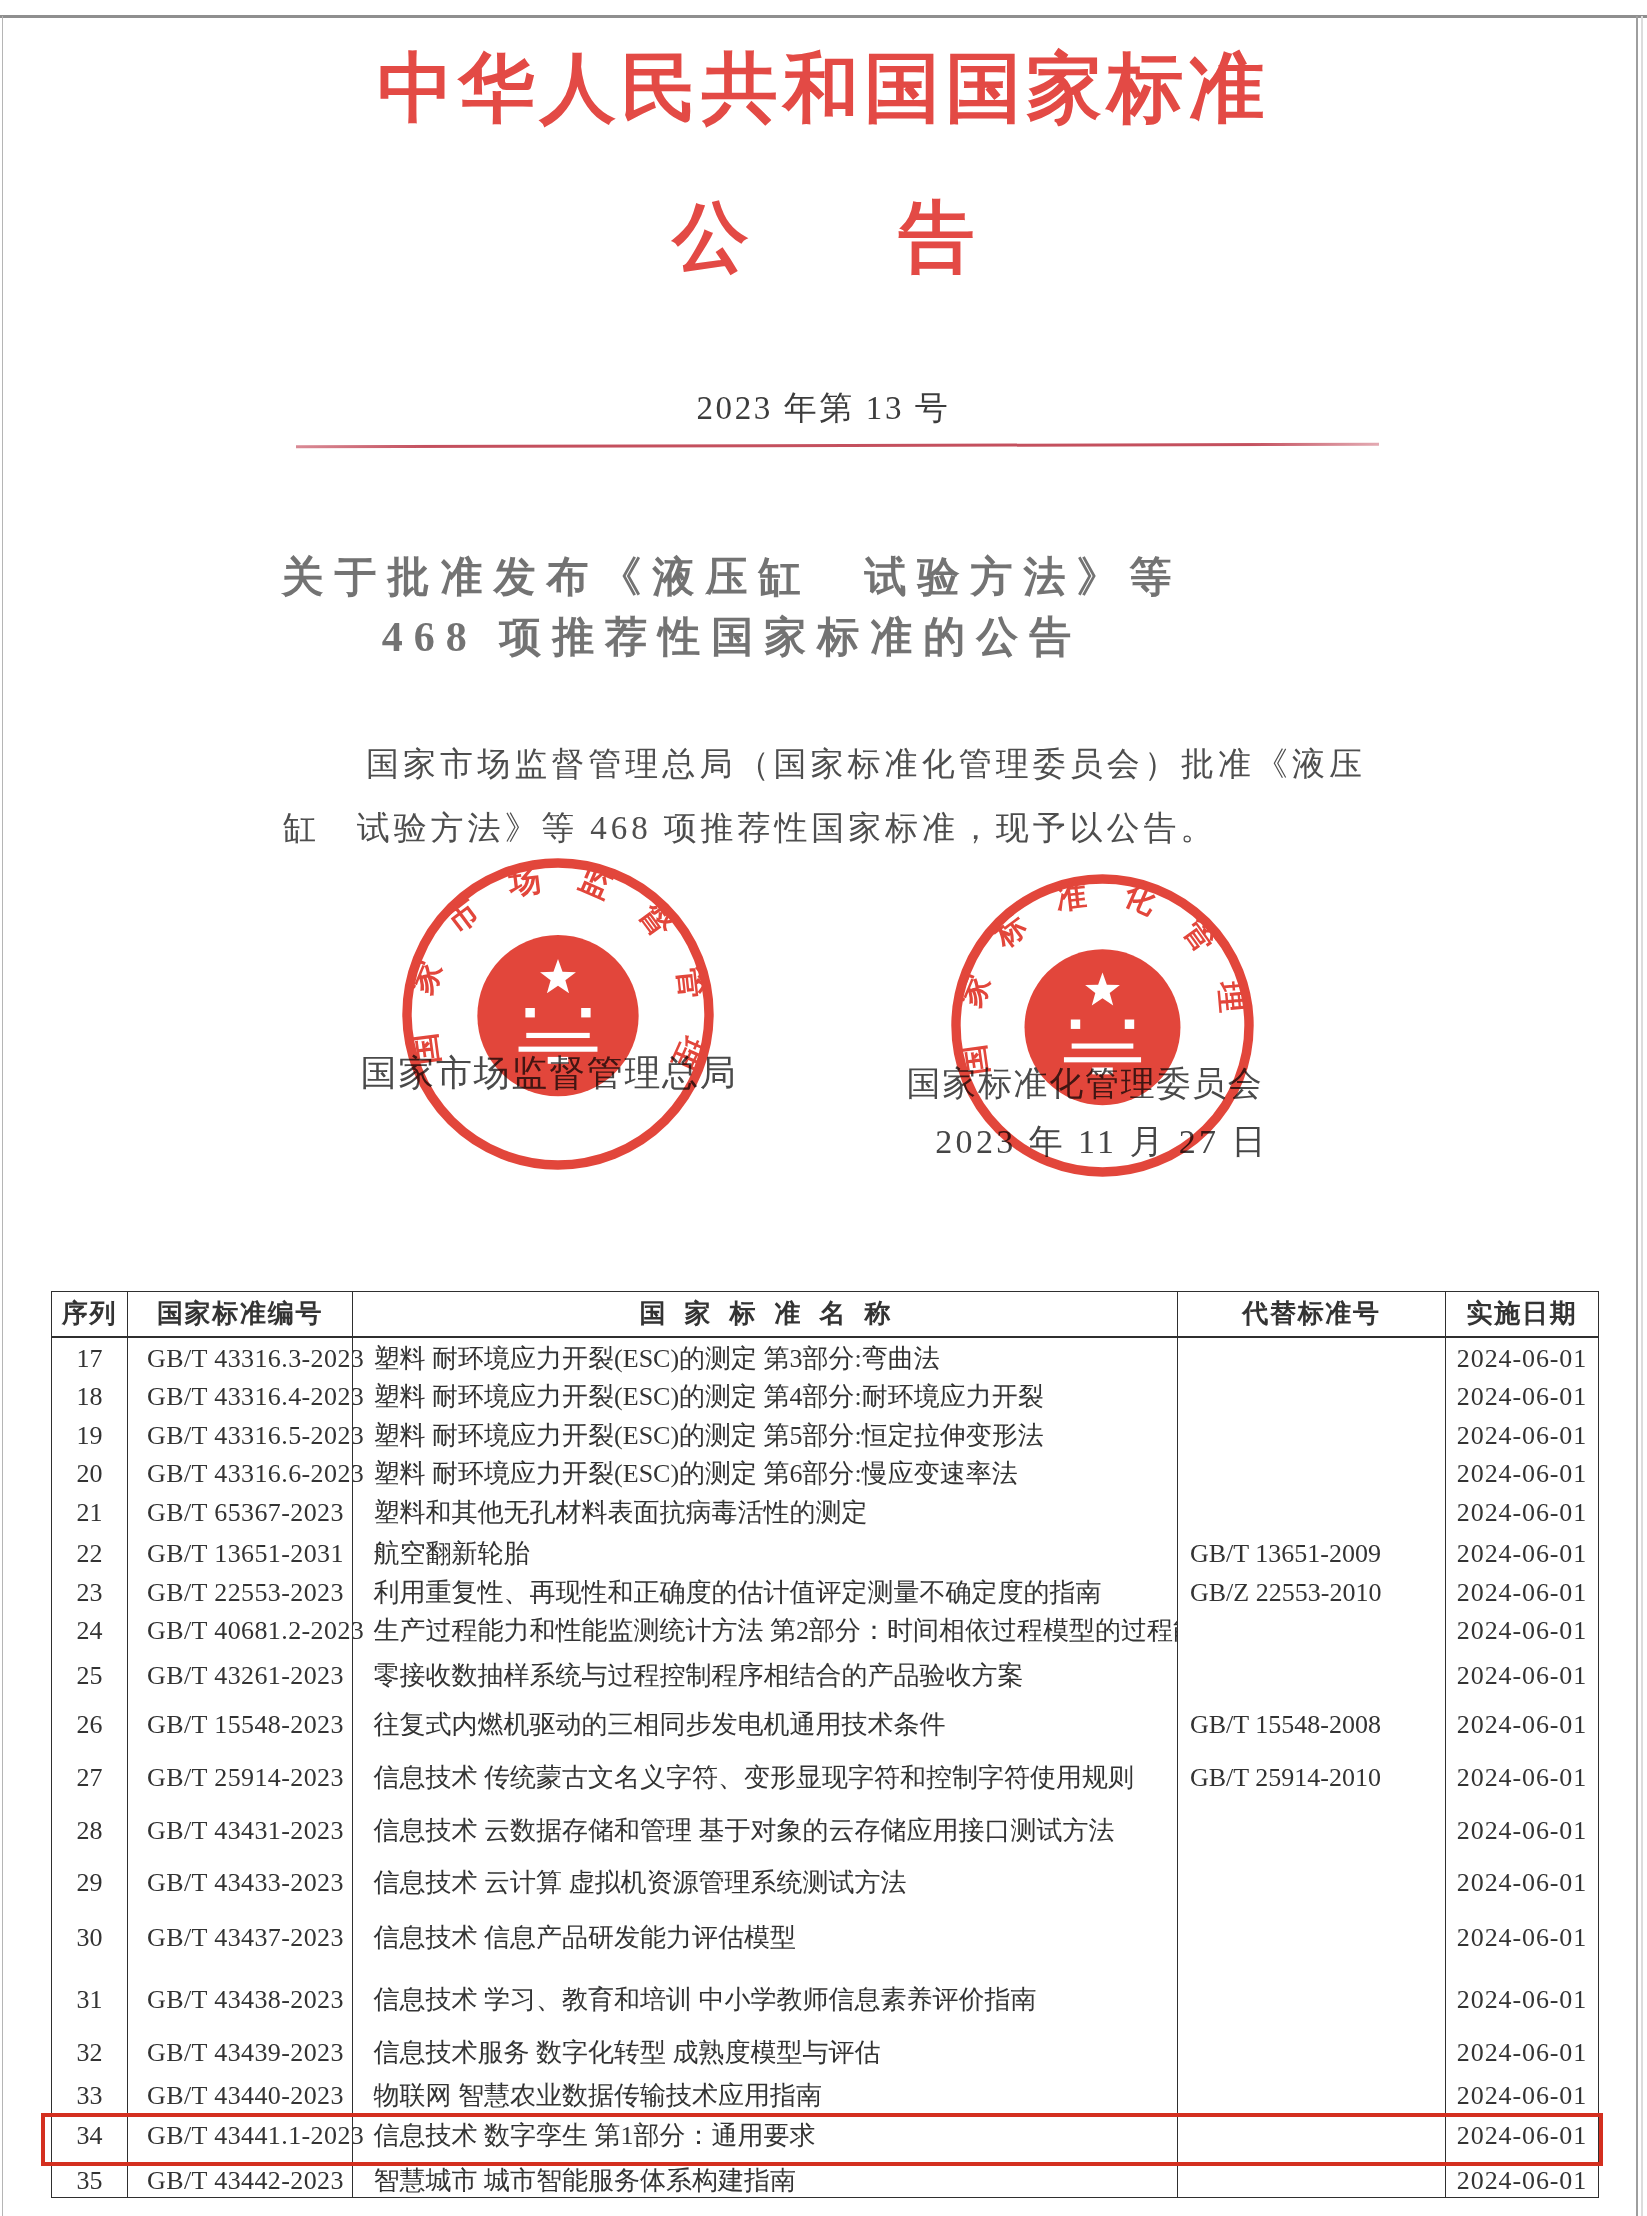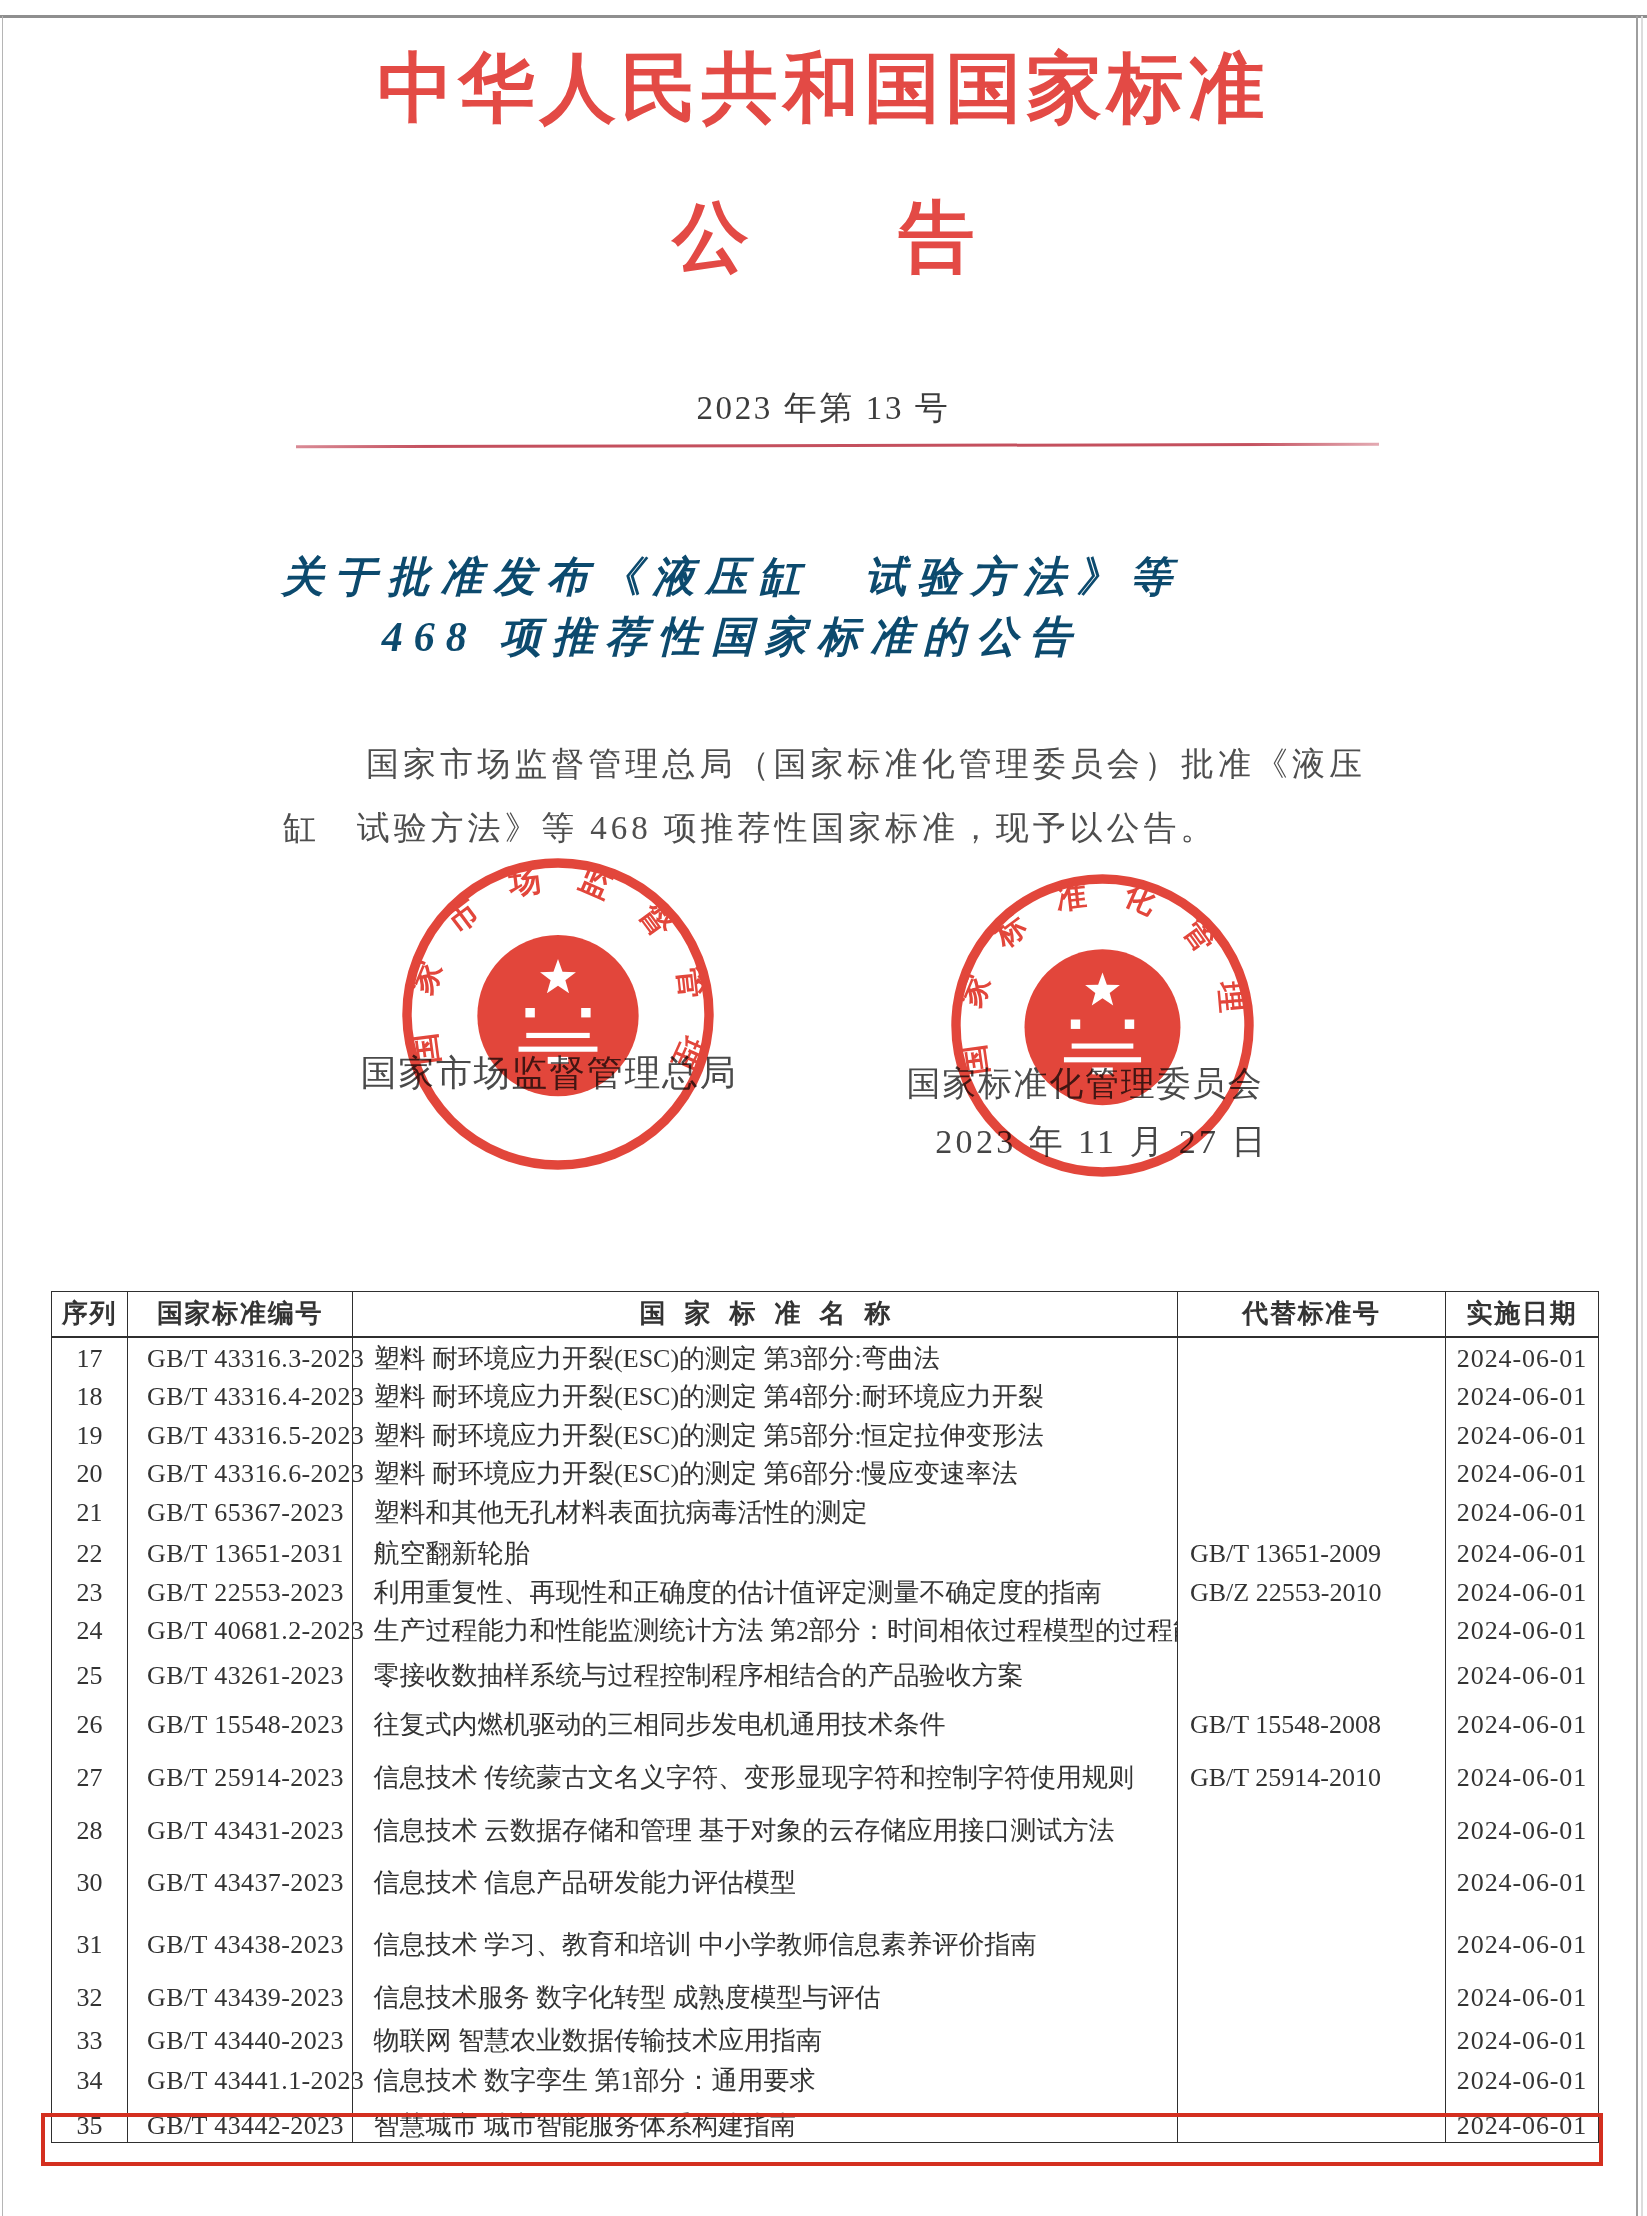--- a/index.html
+++ b/index.html
@@ -30,21 +30,21 @@
     position:absolute; left:0; top:386px; width:1647px;
     text-align:center; font-size:33px; color:#3c3c3c; letter-spacing:2.6px;
   }
   .red-divider {
     position:absolute; left:296px; top:444px; width:1083px; height:3.4px;
     background:linear-gradient(to right,#d98a95,#c4505e 12%,#c4505e 88%,#e3aab2);
     transform:rotate(-0.12deg);
   }
   .heading-line1, .heading-line2 {
     position:absolute; left:0; width:1464px; text-align:center;
-    font-size:42px; font-weight:bold; color:#0c4a6e; letter-spacing:11px;font-style:italic;
+    font-size:42px; font-weight:bold; color:#737373; letter-spacing:11px;
   }
   .heading-line1 { top:549px; }
   .heading-line2 { top:609px; }
 
   .body-paragraph {
     position:absolute; left:283px; top:732px; width:1083px;
     font-size:33px; line-height:64px; letter-spacing:3.9px;
     text-indent:83px; text-align:justify; color:#4e4e4e;
   }
 
@@ -246,20 +246,27 @@
           <td class="col-replaced">GB/T 25914-2010</td>
           <td class="col-date">2024-06-01</td>
         </tr>
         <tr style="height: 52px;">
           <td class="col-seq">28</td>
           <td class="col-std-no">GB/T 43431-2023</td>
           <td class="col-name">信息技术 云数据存储和管理 基于对象的云存储应用接口测试方法</td>
           <td class="col-replaced"></td>
           <td class="col-date">2024-06-01</td>
         </tr>
+        <tr style="height: 55px;">
+          <td class="col-seq">29</td>
+          <td class="col-std-no">GB/T 43433-2023</td>
+          <td class="col-name">信息技术 云计算 虚拟机资源管理系统测试方法</td>
+          <td class="col-replaced"></td>
+          <td class="col-date">2024-06-01</td>
+        </tr>
         <tr style="height: 62px;">
           <td class="col-seq">30</td>
           <td class="col-std-no">GB/T 43437-2023</td>
           <td class="col-name">信息技术 信息产品研发能力评估模型</td>
           <td class="col-replaced"></td>
           <td class="col-date">2024-06-01</td>
         </tr>
         <tr style="height: 53px;">
           <td class="col-seq">31</td>
           <td class="col-std-no">GB/T 43438-2023</td>

